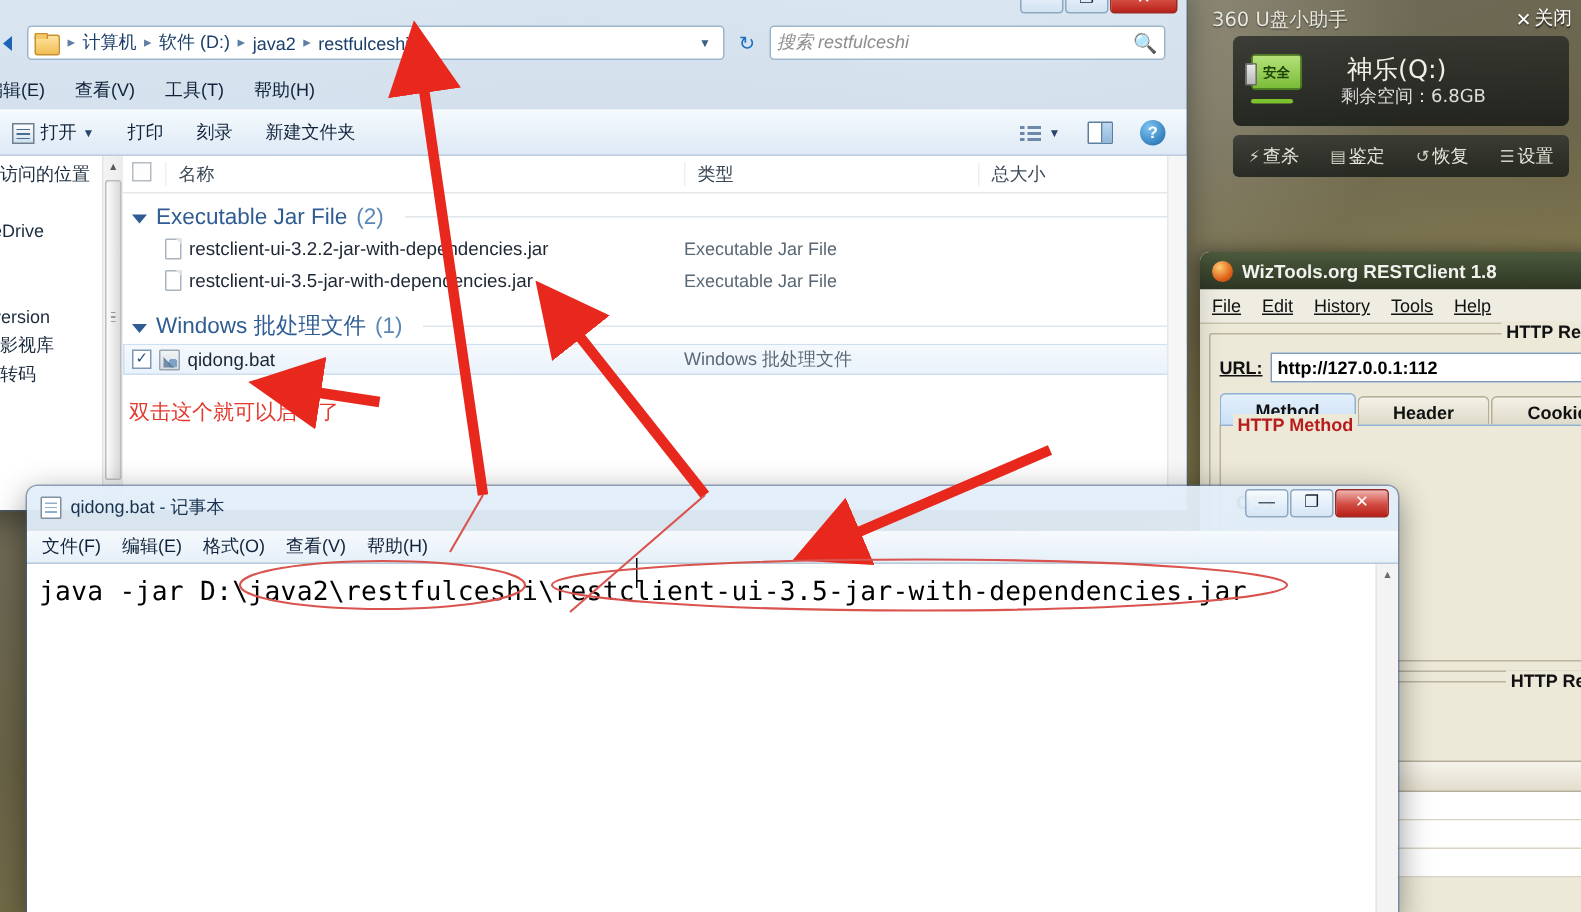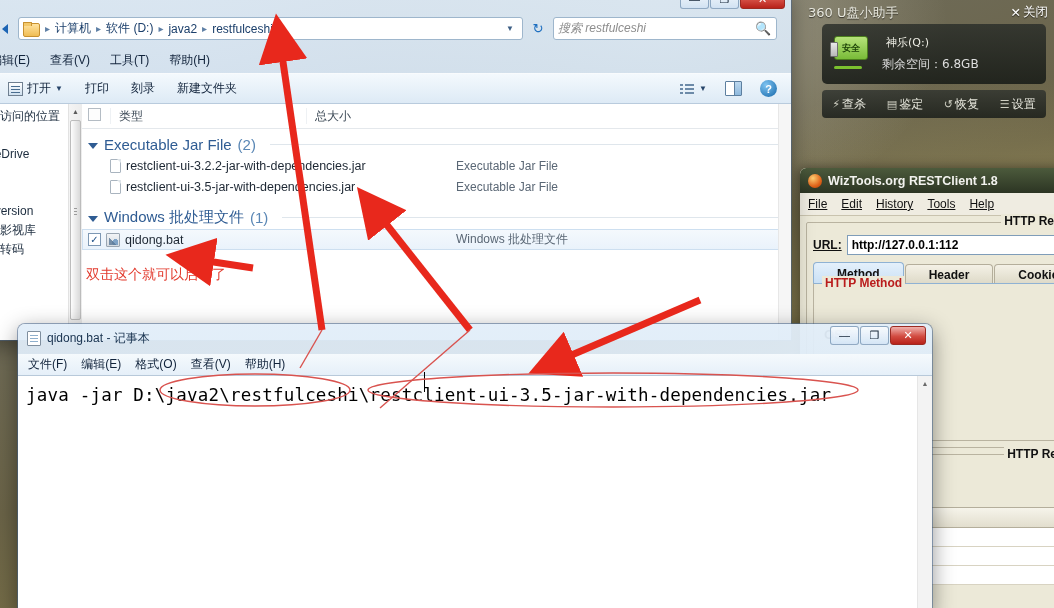--- a/index.html
+++ b/index.html
@@ -98,21 +98,21 @@
   }
   .crumb-caret {
     margin-left: auto; font-size: 8px; color: #3d5f85; padding: 0 6px;
   }
   #addr-refresh {
     flex: none; width: 22px; height: 22px;
     display: flex; align-items: center; justify-content: center;
     font-size: 13px; color: #1d6fc0;
   }
   #exp-search {
-    flex: none; width: 224px; height: 23px;
+    flex: none; width: 264px; height: 23px;
     background: #fff; border: 1px solid #9eb6cc; border-radius: 3px;
     display: flex; align-items: center; padding: 0 4px;
   }
   #exp-search .ph {
     flex: 1; font-size: 12px; color: #8d8d8d; font-style: italic;
   }
   #exp-search .mag { font-size: 13px; color: #2f6ea8; }
 
   
   #exp-menubar {
@@ -357,22 +357,22 @@
   }
   #udisk-drive-ico span { font-size: 9px; color: #1d4207; font-weight: bold; }
   #udisk-drive-ico::before {
     content:""; position:absolute; left:-5px; top:5px; width:6px; height:13px;
     background: linear-gradient(180deg,#e9e9e9,#b8b8b8); border:1px solid #6d6d6d; border-radius:1px;
   }
   #udisk-bar {
     position: absolute; left: 12px; top: 42px; width: 28px; height: 3px;
     background: #7cc12f; border-radius: 2px;
   }
-  #udisk-name { position: absolute; left: 64px; top: 11px; font-size: 11px; color: #efefe6; }
-  #udisk-space { position: absolute; left: 60px; top: 32px; font-size: 12px; color: #dedede; }
+  #udisk-name { position: absolute; left: 76px; top: 11px; font-size: 17px; color: #efefe6; }
+  #udisk-space { position: absolute; left: 72px; top: 32px; font-size: 12px; color: #dedede; }
   #udisk-actions {
     position: absolute; left: 22px; top: 90px; right: 8px; height: 28px;
     background: linear-gradient(180deg, rgba(46,50,46,.80), rgba(26,30,26,.86));
     border-radius: 4px;
     display: flex; align-items: center; justify-content: space-around;
     font-size: 12px; color: #e6e6dc;
   }
   #udisk-actions .act { display: flex; align-items: center; gap: 2px; }
   #udisk-actions .gl { font-size: 11px; color: #cfcfc2; }
 
@@ -685,20 +685,21 @@
           <div class="sb-grip"></div>
         </div>
       </div>
     </div>
 
     <div id="exp-list">
       <div id="list-head">
         <div class="col c-chk">
           <span class="hdr-chk"></span>
         </div>
+        <div class="col c-name">名称</div>
         <div class="col c-type">类型</div>
         <div class="col c-size">总大小</div>
       </div>
 
       <div class="grp-head">
         <span class="tri"></span>
         <span>Executable Jar File</span>
         <span class="cnt">(2)</span>
         <span class="rule"></span>
       </div>

